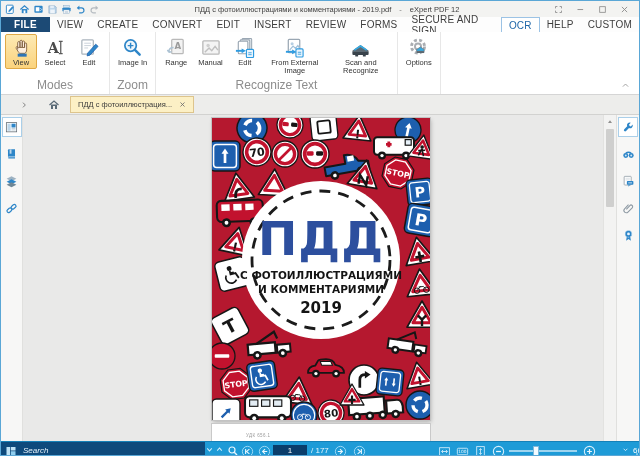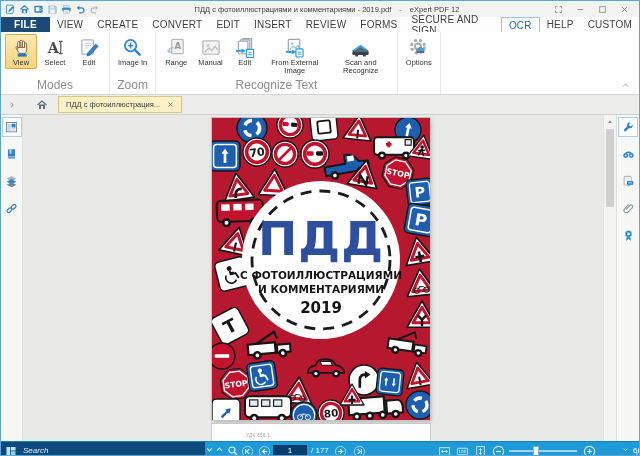--- a/index.html
+++ b/index.html
@@ -28,21 +28,21 @@
   .rgroup{display:flex;flex-direction:column;border-right:1px solid #e7e7e7;padding:2px 3px 0;}
   .rbtns{display:flex;align-items:flex-start;flex:1;}
   .rbtn{display:flex;flex-direction:column;align-items:center;max-width:56px;min-width:24px;
         padding:2px 3px 1px;margin:0 1px;font-size:7.5px;line-height:8px;color:#333;text-align:center;border:1px solid transparent;border-radius:2px;}
   .rbtn .ric{width:21px;height:21px;margin-bottom:1px}
   .rbtn.active{background:linear-gradient(#fdeab4,#fbd37d);border:1px solid #e0a945;}
   .glabel{font-size:12px;color:#8d8d8d;text-align:center;padding:1px 2px 2px;min-height:9px}
   .ribbon-collapse{position:absolute;right:9px;bottom:4px;width:9px;height:9px}
 
   
-  .tabbar{height:19px;background:#ededeb;border-bottom:1px solid #d2d2d0;display:flex;align-items:center;}
+  .tabbar{height:19px;background:#ededeb;border-bottom:1px solid #d2d2d0;display:flex;align-items:center;padding-left:12px;}
   .tab-chevron{width:22px;display:flex;justify-content:center;align-items:center}
   .tab-chevron .ic{width:8px;height:8px}
   .tab-home{width:12px;height:12px;margin-left:13px}
   .doctab{margin-left:10px;height:15px;display:flex;align-items:center;gap:7px;background:#fcf0c5;
           border:1px solid #ddc48c;padding:0 7px;font-size:7.5px;color:#3a3a3a;}
   .doctab .ic{width:7px;height:7px}
 
   
   .main{position:relative;height:326px;display:flex;background:#e9e9e8;}
   .strip{width:22px;background:#f7f7f6;display:flex;flex-direction:column;align-items:center;padding-top:2px;box-sizing:border-box}

